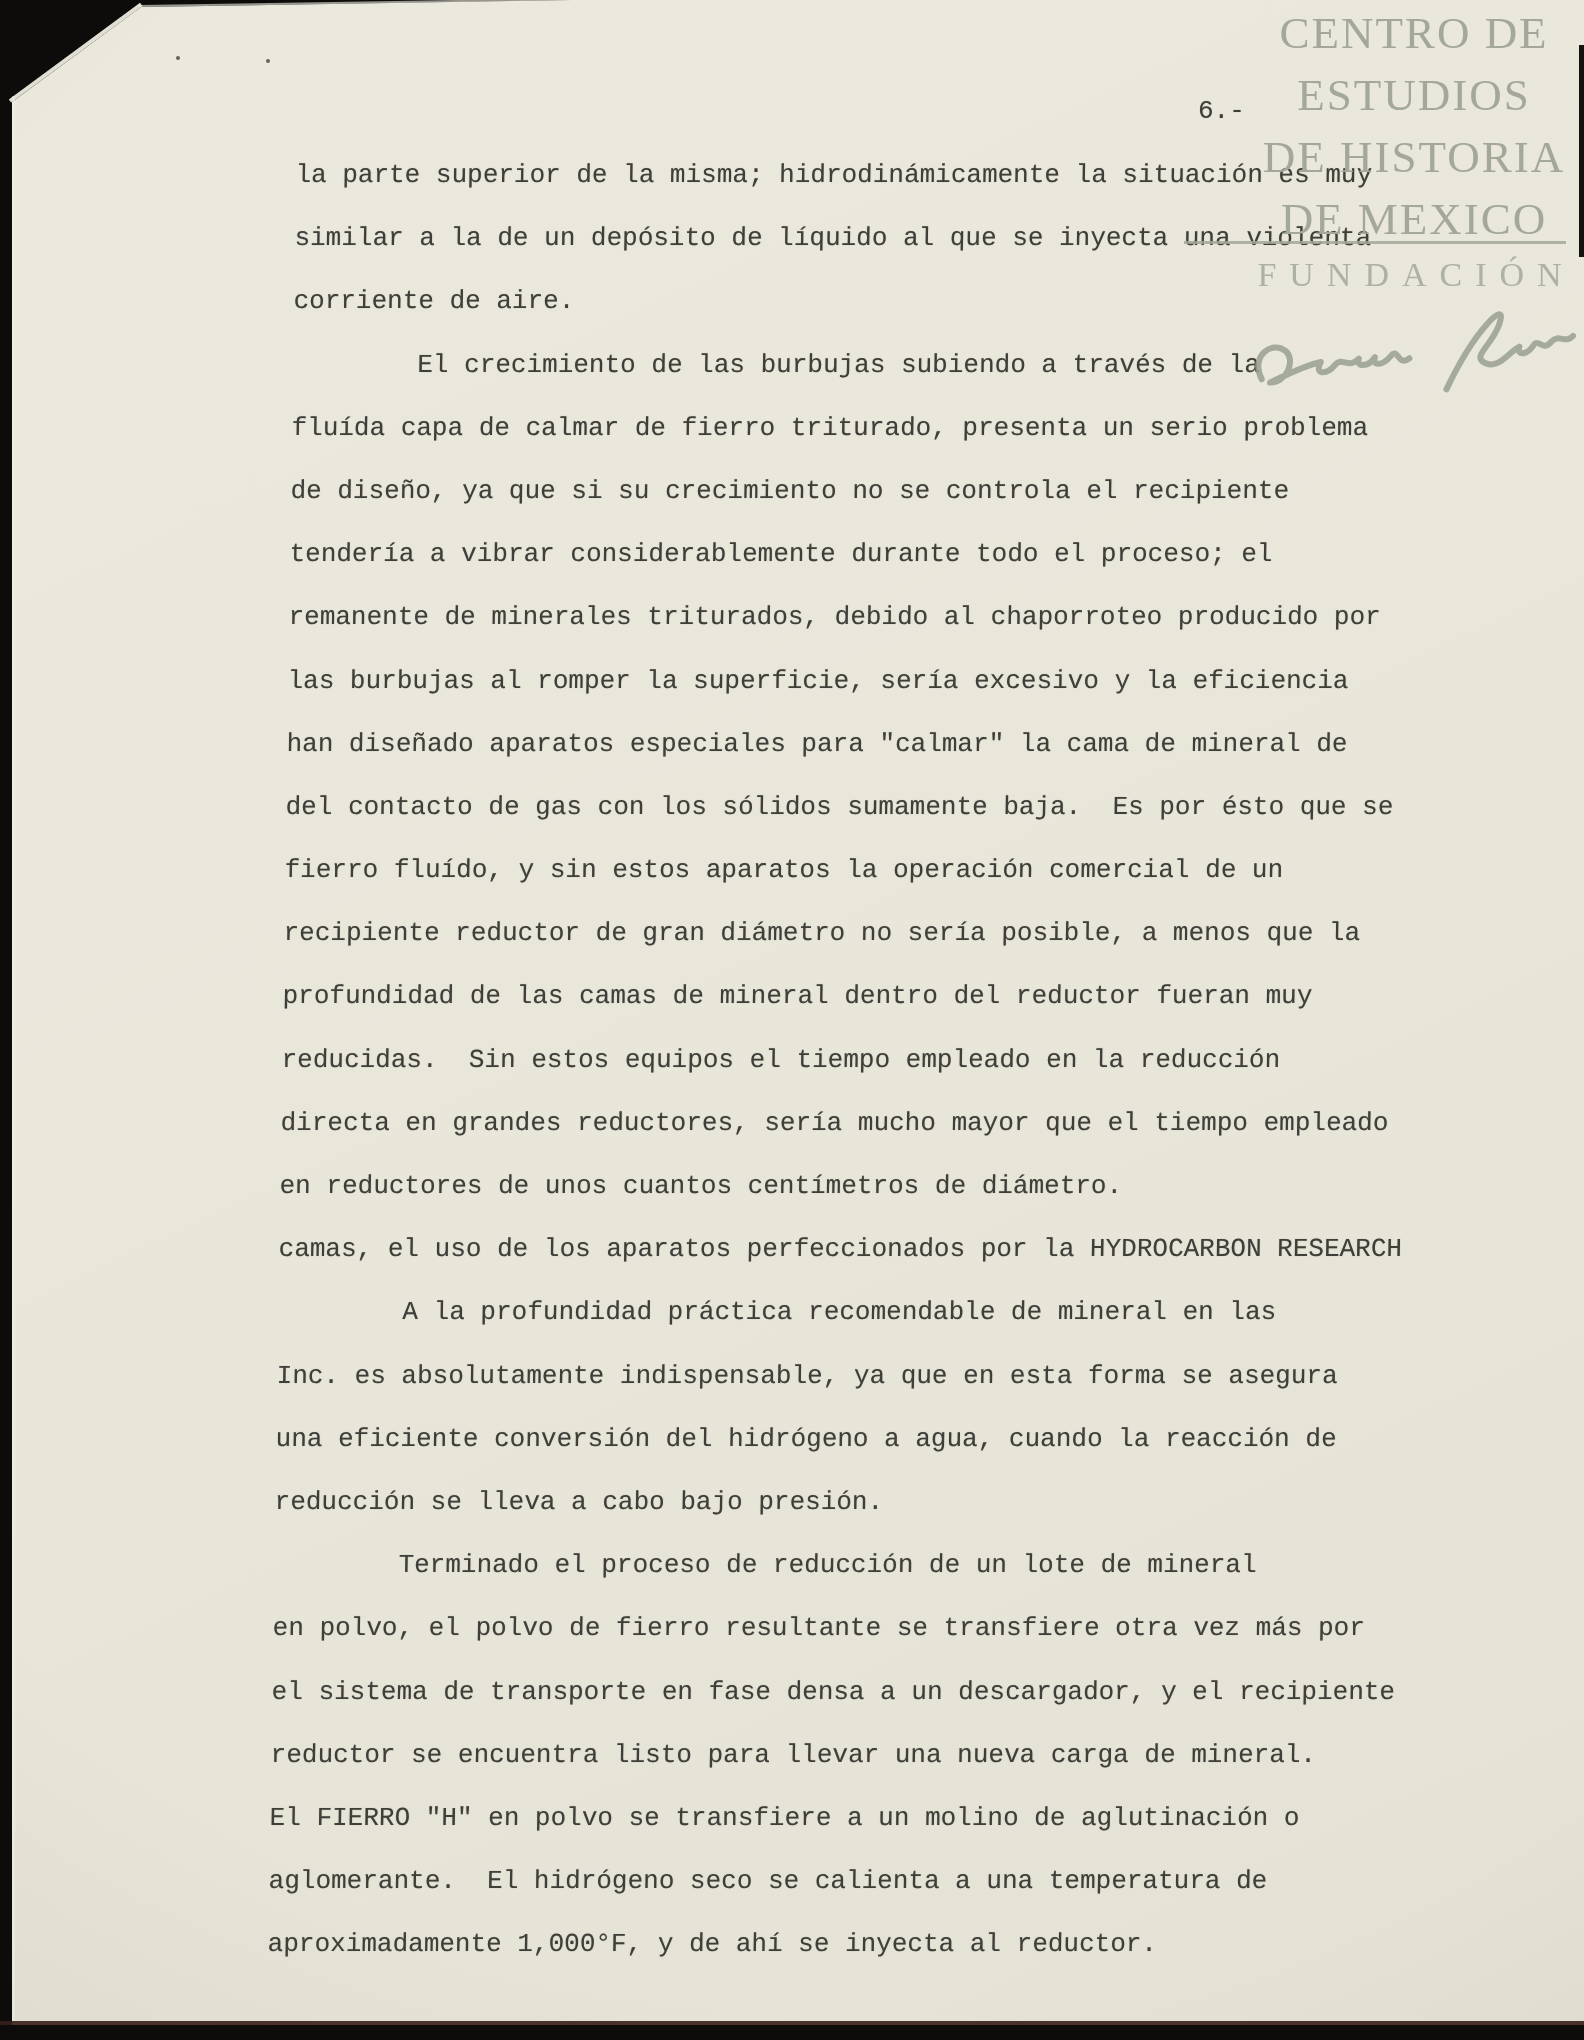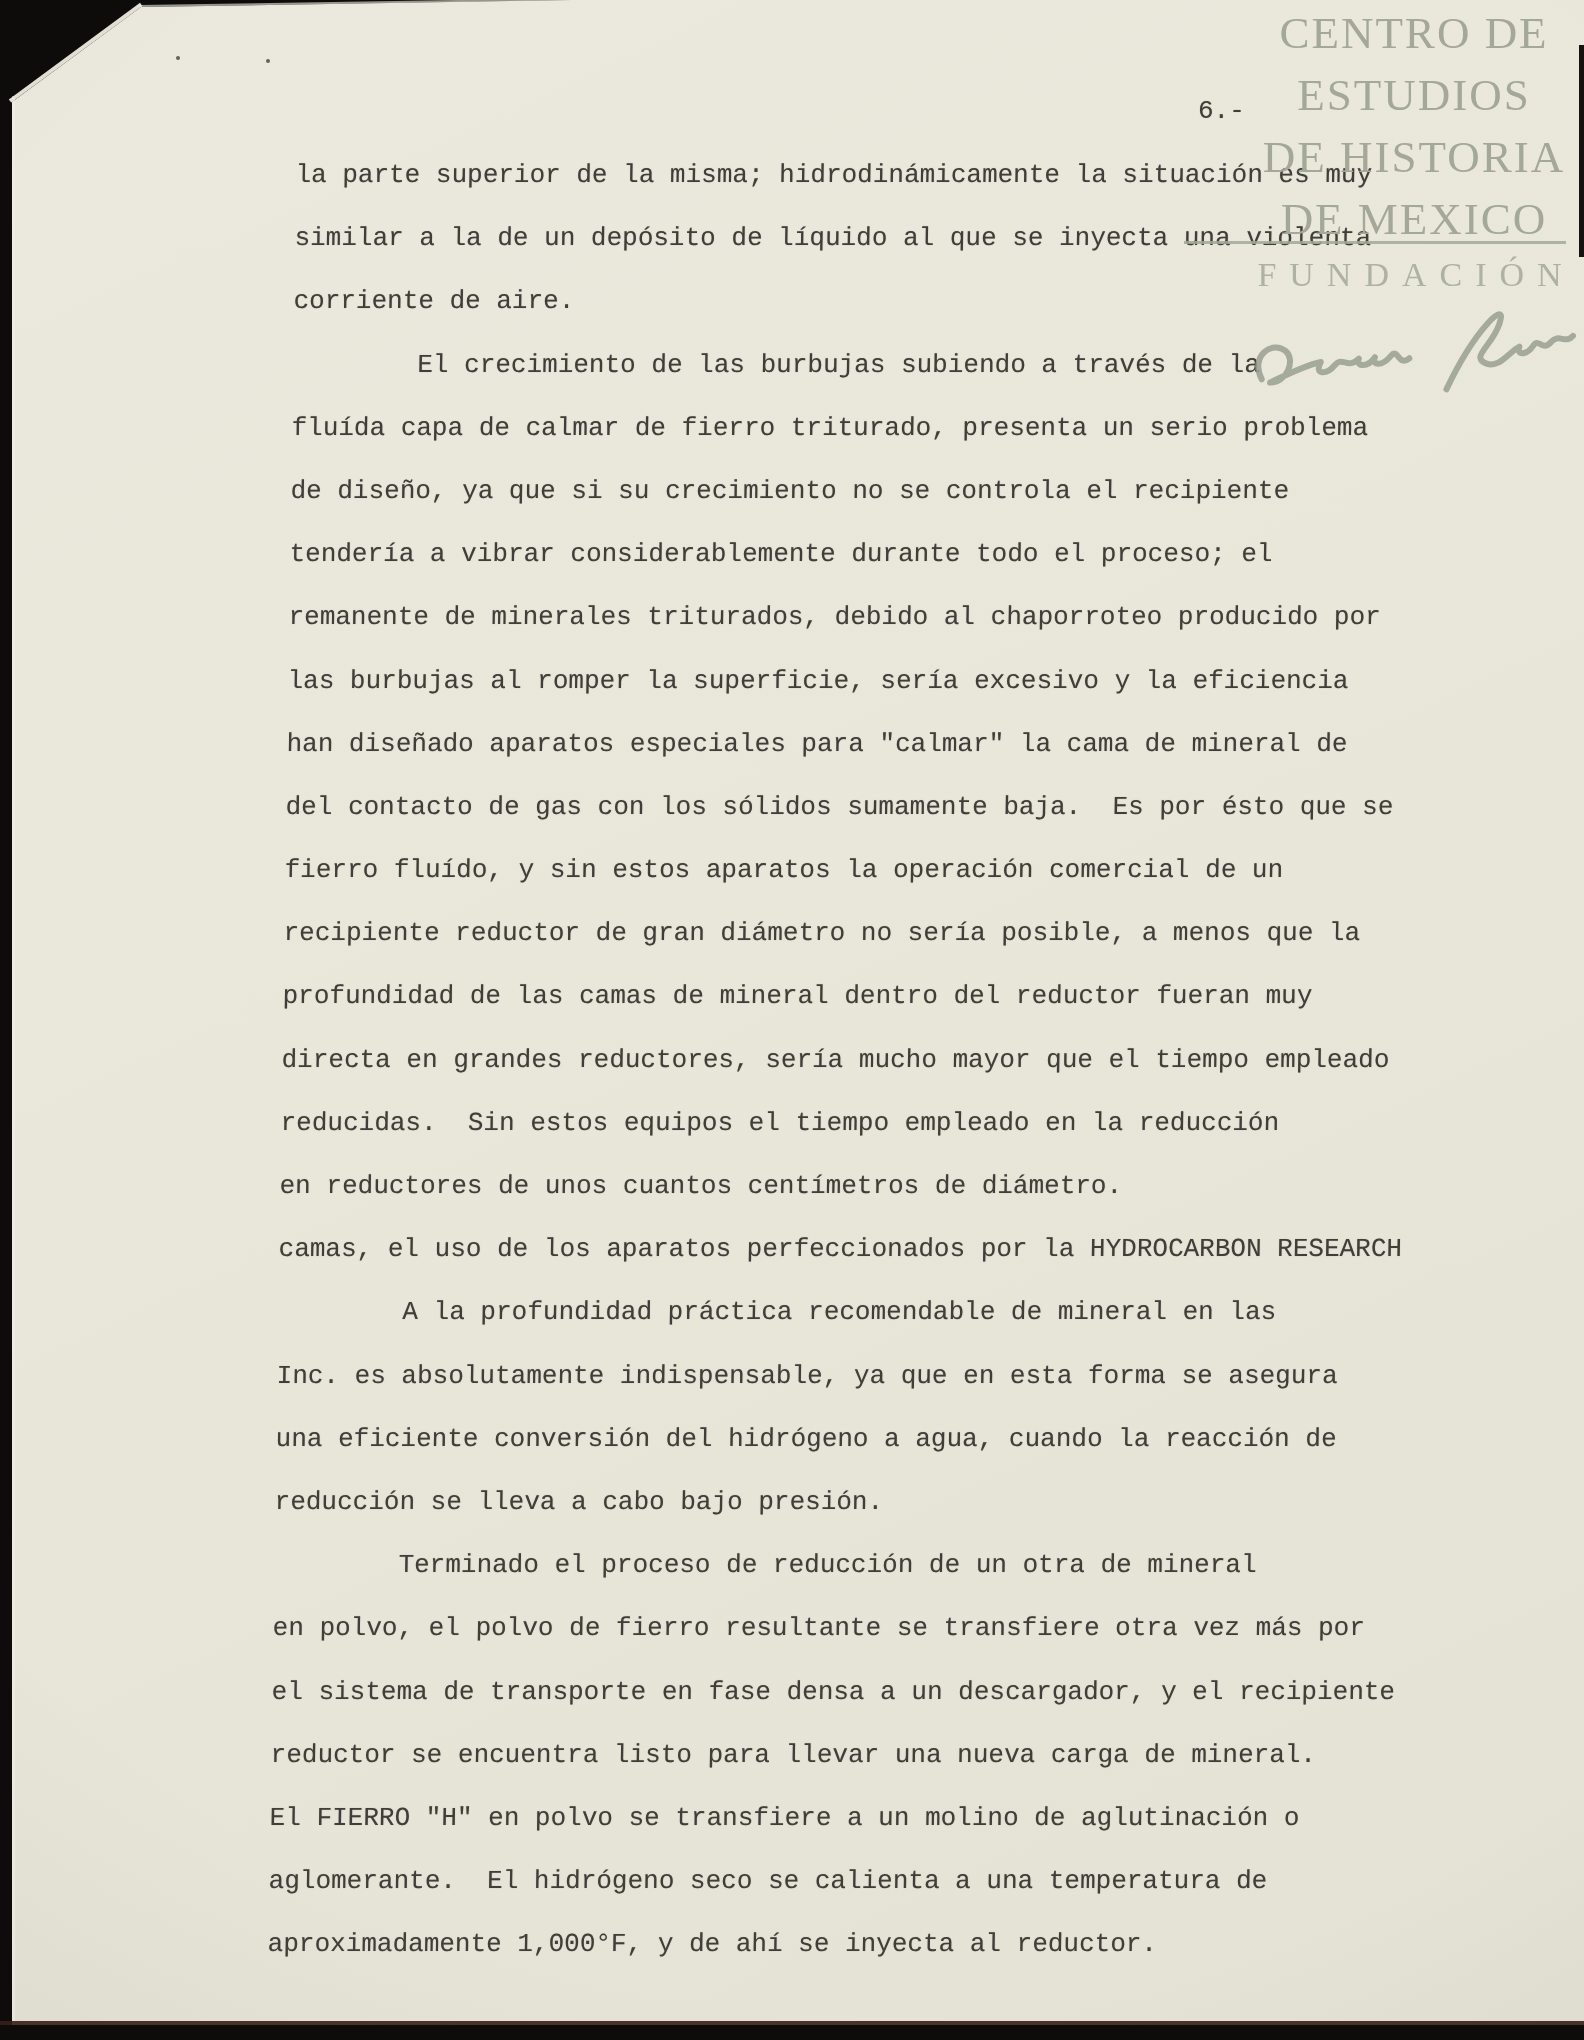--- a/index.html
+++ b/index.html
@@ -66,29 +66,29 @@
     <div class="line">fluída capa de calmar de fierro triturado, presenta un serio problema</div>
     <div class="line">de diseño, ya que si su crecimiento no se controla el recipiente</div>
     <div class="line">tendería a vibrar considerablemente durante todo el proceso; el</div>
     <div class="line">remanente de minerales triturados, debido al chaporroteo producido por</div>
     <div class="line">las burbujas al romper la superficie, sería excesivo y la eficiencia</div>
     <div class="line">han diseñado aparatos especiales para "calmar" la cama de mineral de</div>
     <div class="line">del contacto de gas con los sólidos sumamente baja.  Es por ésto que se</div>
     <div class="line">fierro fluído, y sin estos aparatos la operación comercial de un</div>
     <div class="line">recipiente reductor de gran diámetro no sería posible, a menos que la</div>
     <div class="line">profundidad de las camas de mineral dentro del reductor fueran muy</div>
+    <div class="line">reducidas.  Sin estos equipos el tiempo empleado en la reducción</div>
     <div class="line">directa en grandes reductores, sería mucho mayor que el tiempo empleado</div>
-    <div class="line">reducidas.  Sin estos equipos el tiempo empleado en la reducción</div>
     <div class="line">en reductores de unos cuantos centímetros de diámetro.</div>
     <div class="line">camas, el uso de los aparatos perfeccionados por la HYDROCARBON RESEARCH</div>
     <div class="line">        A la profundidad práctica recomendable de mineral en las</div>
     <div class="line">Inc. es absolutamente indispensable, ya que en esta forma se asegura</div>
     <div class="line">una eficiente conversión del hidrógeno a agua, cuando la reacción de</div>
     <div class="line">reducción se lleva a cabo bajo presión.</div>
-    <div class="line">        Terminado el proceso de reducción de un otra de mineral</div>
+    <div class="line">        Terminado el proceso de reducción de un lote de mineral</div>
     <div class="line">en polvo, el polvo de fierro resultante se transfiere otra vez más por</div>
     <div class="line">el sistema de transporte en fase densa a un descargador, y el recipiente</div>
     <div class="line">reductor se encuentra listo para llevar una nueva carga de mineral.</div>
     <div class="line">El FIERRO "H" en polvo se transfiere a un molino de aglutinación o</div>
     <div class="line">aglomerante.  El hidrógeno seco se calienta a una temperatura de</div>
     <div class="line">aproximadamente 1,000°F, y de ahí se inyecta al reductor.</div>
   </div>
 
   <div class="wm">
     <div class="wm-line">CENTRO DE</div>

